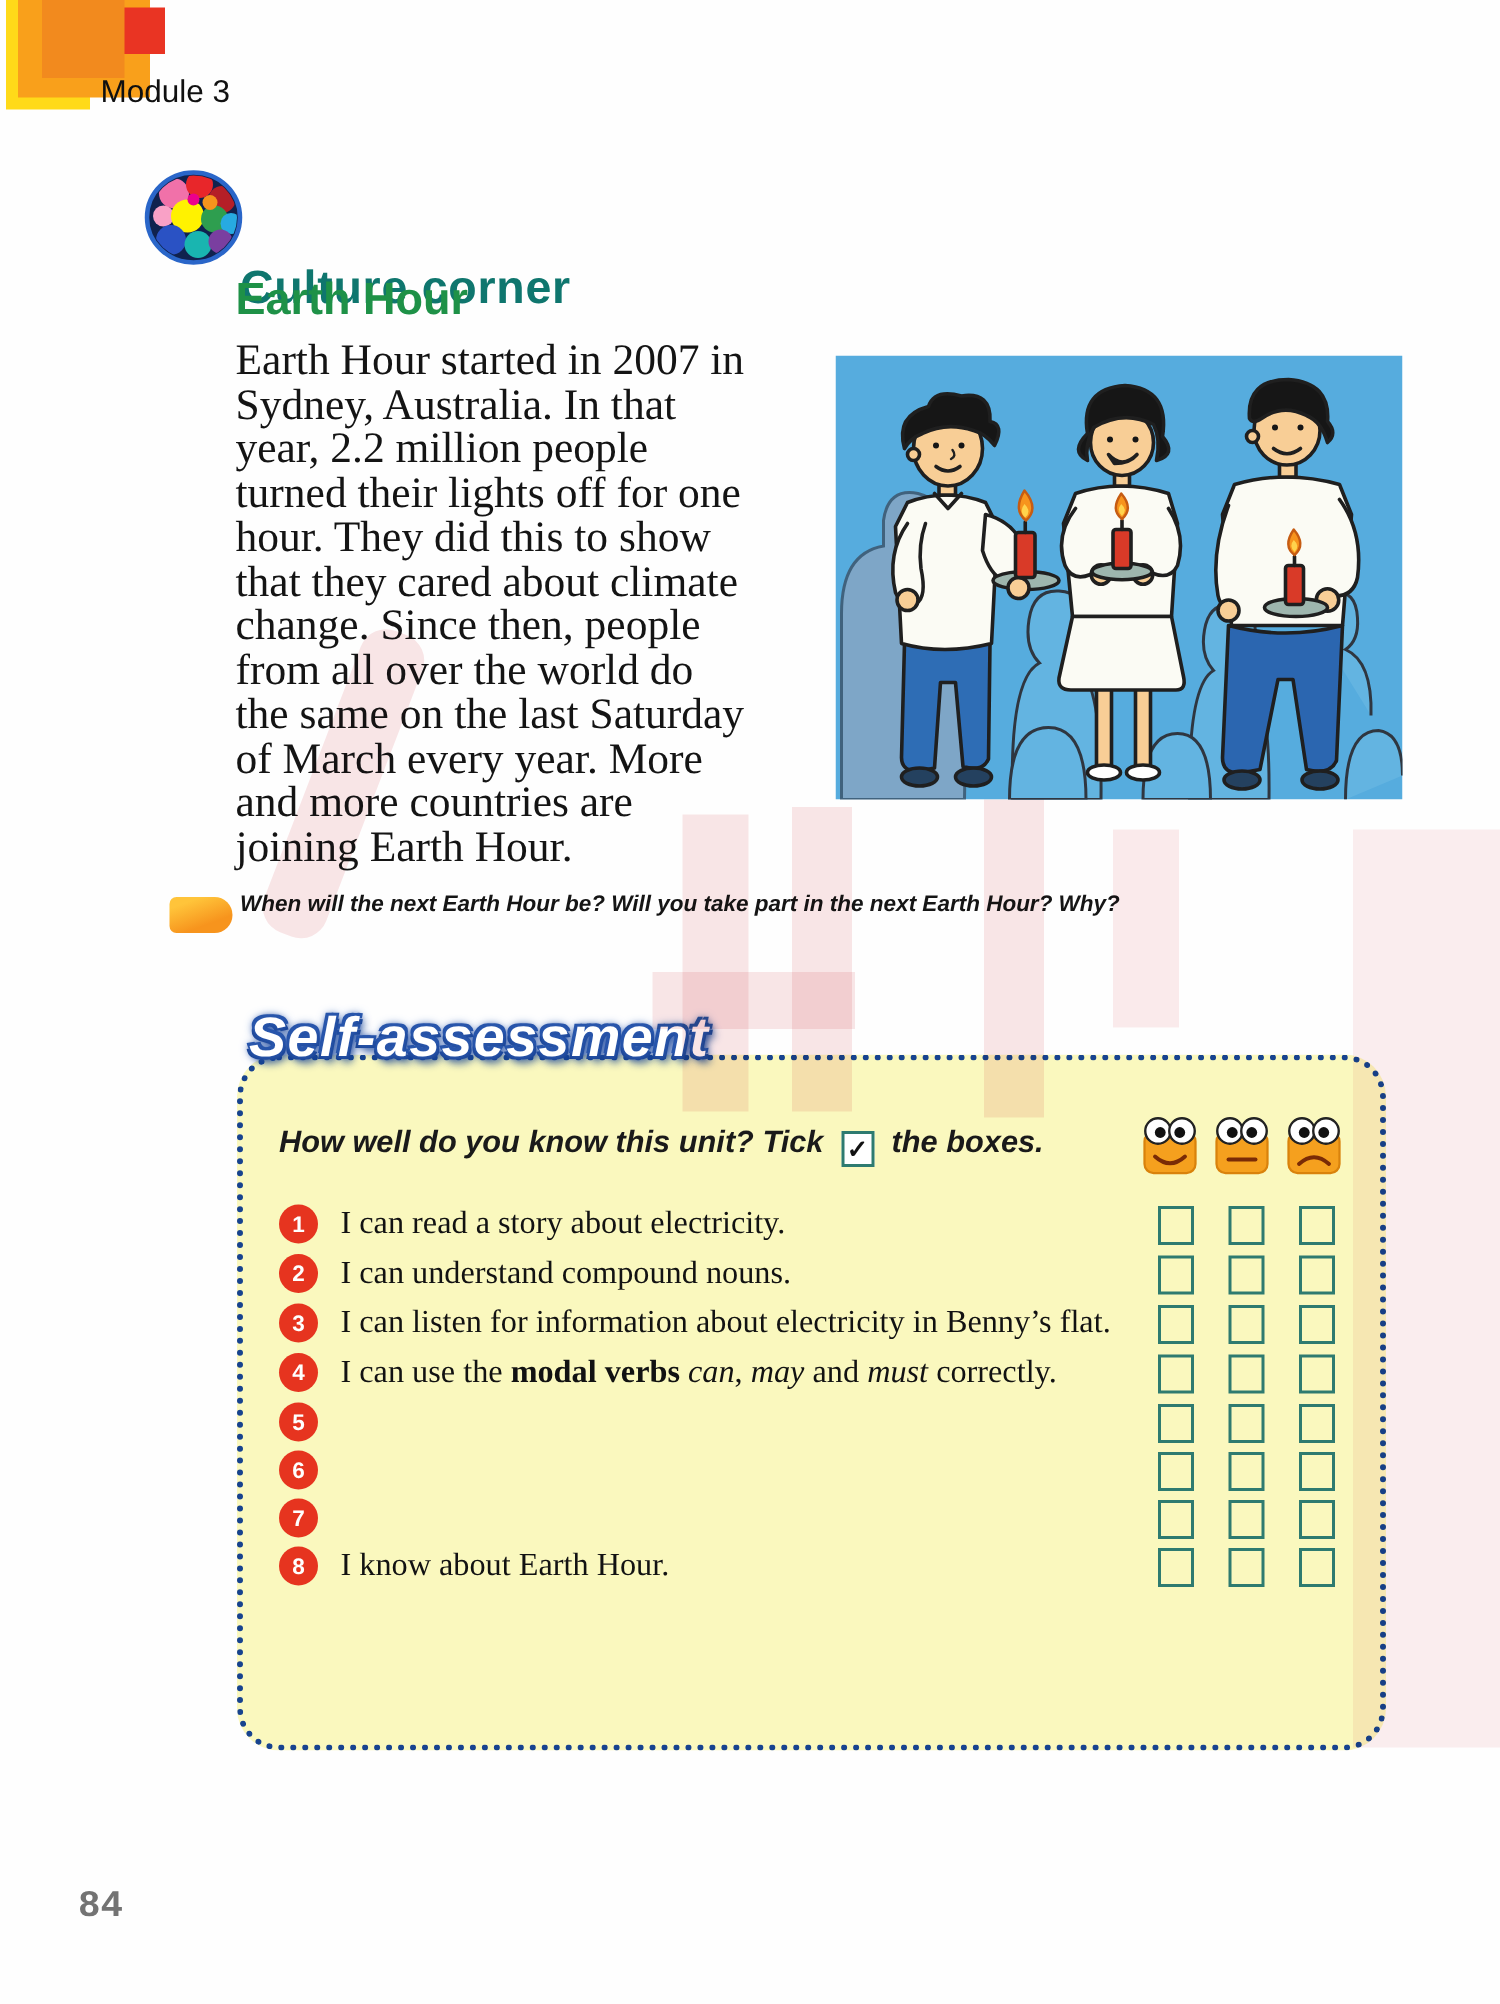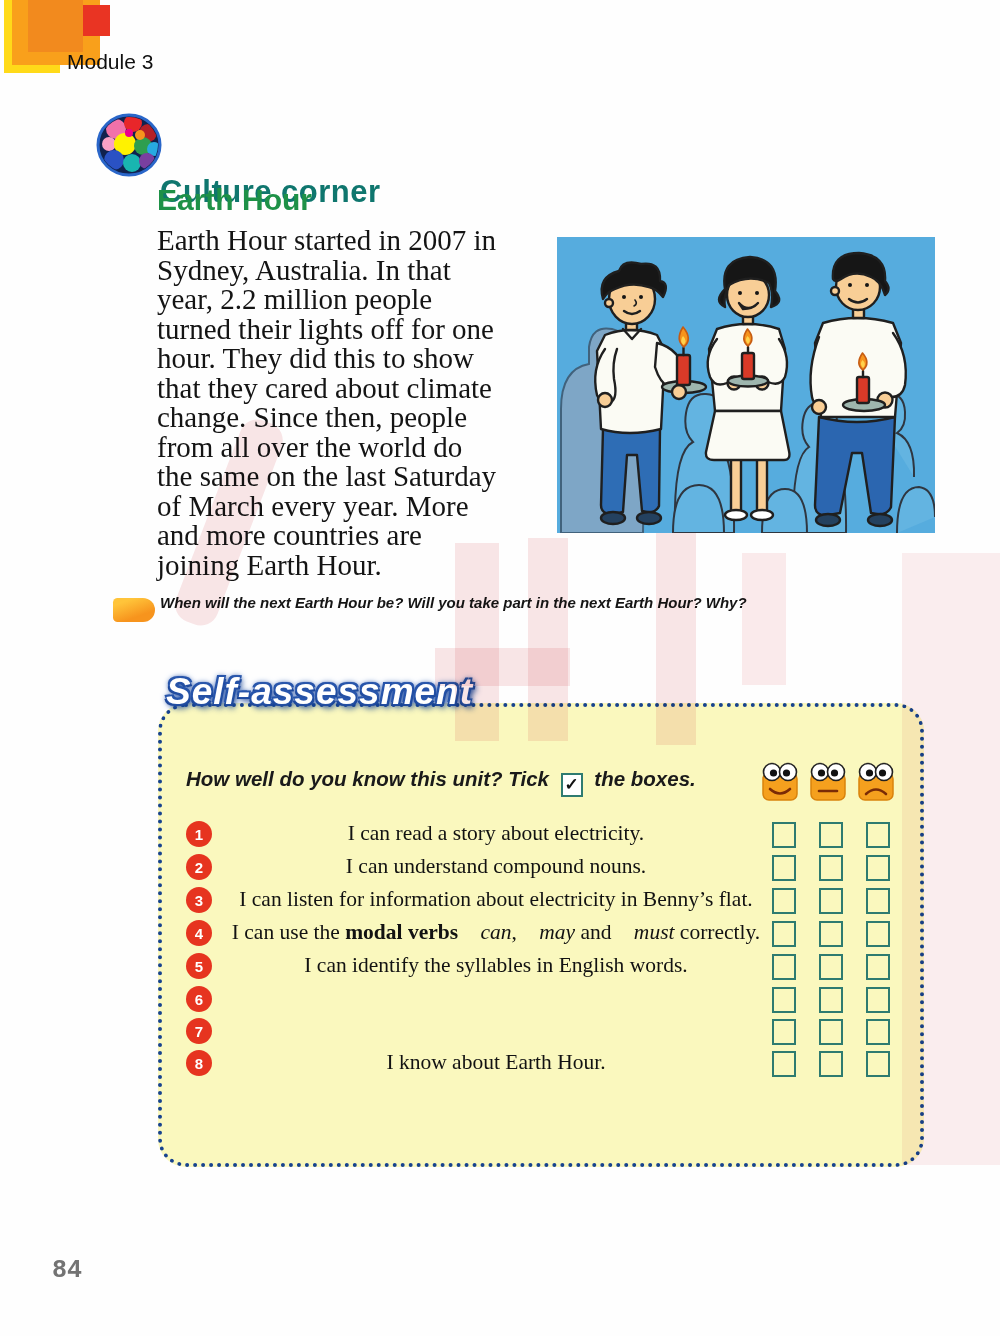--- a/index.html
+++ b/index.html
@@ -35,21 +35,21 @@
   }
   .q-text {
     position:absolute; left:160px; top:594px; width:780px;
     font-style:italic; font-weight:600; font-size:15px; color:#151515;
   }
 
   
   .sa-box {
     position:absolute; left:158px; top:703px; width:766px; height:464px;
     background:#FAF8BE; border:4px dotted #17438F; border-radius:28px;
-    padding:54px 16px 0 24px;
+    padding:36px 16px 0 24px;
   }
   .sa-title {
     position:absolute; left:166px; top:671px; z-index:5;
     font-size:37px; font-weight:bold; font-style:italic; letter-spacing:1px;
     color:#ffffff;
     text-shadow: 0 0 3px #2A57AC, 0 0 5px #2A57AC, 0 0 7px #2A57AC,
                  2px 2px 0 #1B4392, -2px -2px 0 #2A57AC, 2px -2px 0 #2A57AC,
                  -2px 2px 0 #1B4392, 3px 4px 6px rgba(19,62,143,.9);
   }
   .sa-head { display:flex; align-items:center; margin-bottom:14px; }
@@ -65,24 +65,24 @@
 
   .item-row { display:flex; align-items:flex-start; margin-bottom:1px; }
   .num-badge {
     flex:none; width:26px; height:26px; border-radius:50%;
     background:#E6341F; color:#fff; font-weight:bold; font-size:15px;
     display:flex; align-items:center; justify-content:center;
     margin:4px 15px 0 0;
   }
   .item-text {
     width:538px; font-family:"Liberation Serif", serif;
-    font-size:21.5px; line-height:32px; color:#121212;text-align:center;
+    font-size:21.5px; line-height:32px; color:#121212;
   }
   .item-text .b { font-weight:bold; }
-  .item-text .i { font-style:italic;margin-left:17px; }
+  .item-text .i { font-style:italic; }
   .cbx-group { display:flex; gap:23px; margin-left:auto; padding-right:14px; margin-top:5px; }
   .cbx { display:block; width:24px; height:26px; border:2.5px solid #2E7B70; background:transparent; }
 
   .page-number { position:absolute; left:52px; top:1256px; font-size:25px; font-weight:600; color:#737373;font-family:Liberation Mono, monospace; }
 
   
   .wm { position:absolute; background:#F4CDD0; opacity:.5; mix-blend-mode:multiply; pointer-events:none; z-index:40; }
   .wm-a { left:207px; top:415px; width:44px; height:215px; transform:rotate(21deg); border-radius:18px; }
   .wm-b { left:455px; top:543px; width:44px; height:198px; }
   .wm-c { left:528px; top:538px; width:40px; height:203px; }
@@ -298,21 +298,20 @@
           <span class="num-badge">4</span>
           <div class="item-text"><span>I can use the </span><span class="b">modal verbs</span><span> </span><span class="i">can</span><span>, </span><span class="i">may</span><span> and </span><span class="i">must</span><span> correctly.</span></div>
           <div class="cbx-group">
             <span class="cbx"></span>
             <span class="cbx"></span>
             <span class="cbx"></span>
           </div>
         </div>
         <div class="item-row">
           <span class="num-badge">5</span>
-          <div class="item-text"><span>I can identify the syllables in English words.</span></div>
           <div class="cbx-group">
             <span class="cbx"></span>
             <span class="cbx"></span>
             <span class="cbx"></span>
           </div>
         </div>
         <div class="item-row">
           <span class="num-badge">6</span>
           <div class="cbx-group">
             <span class="cbx"></span>

